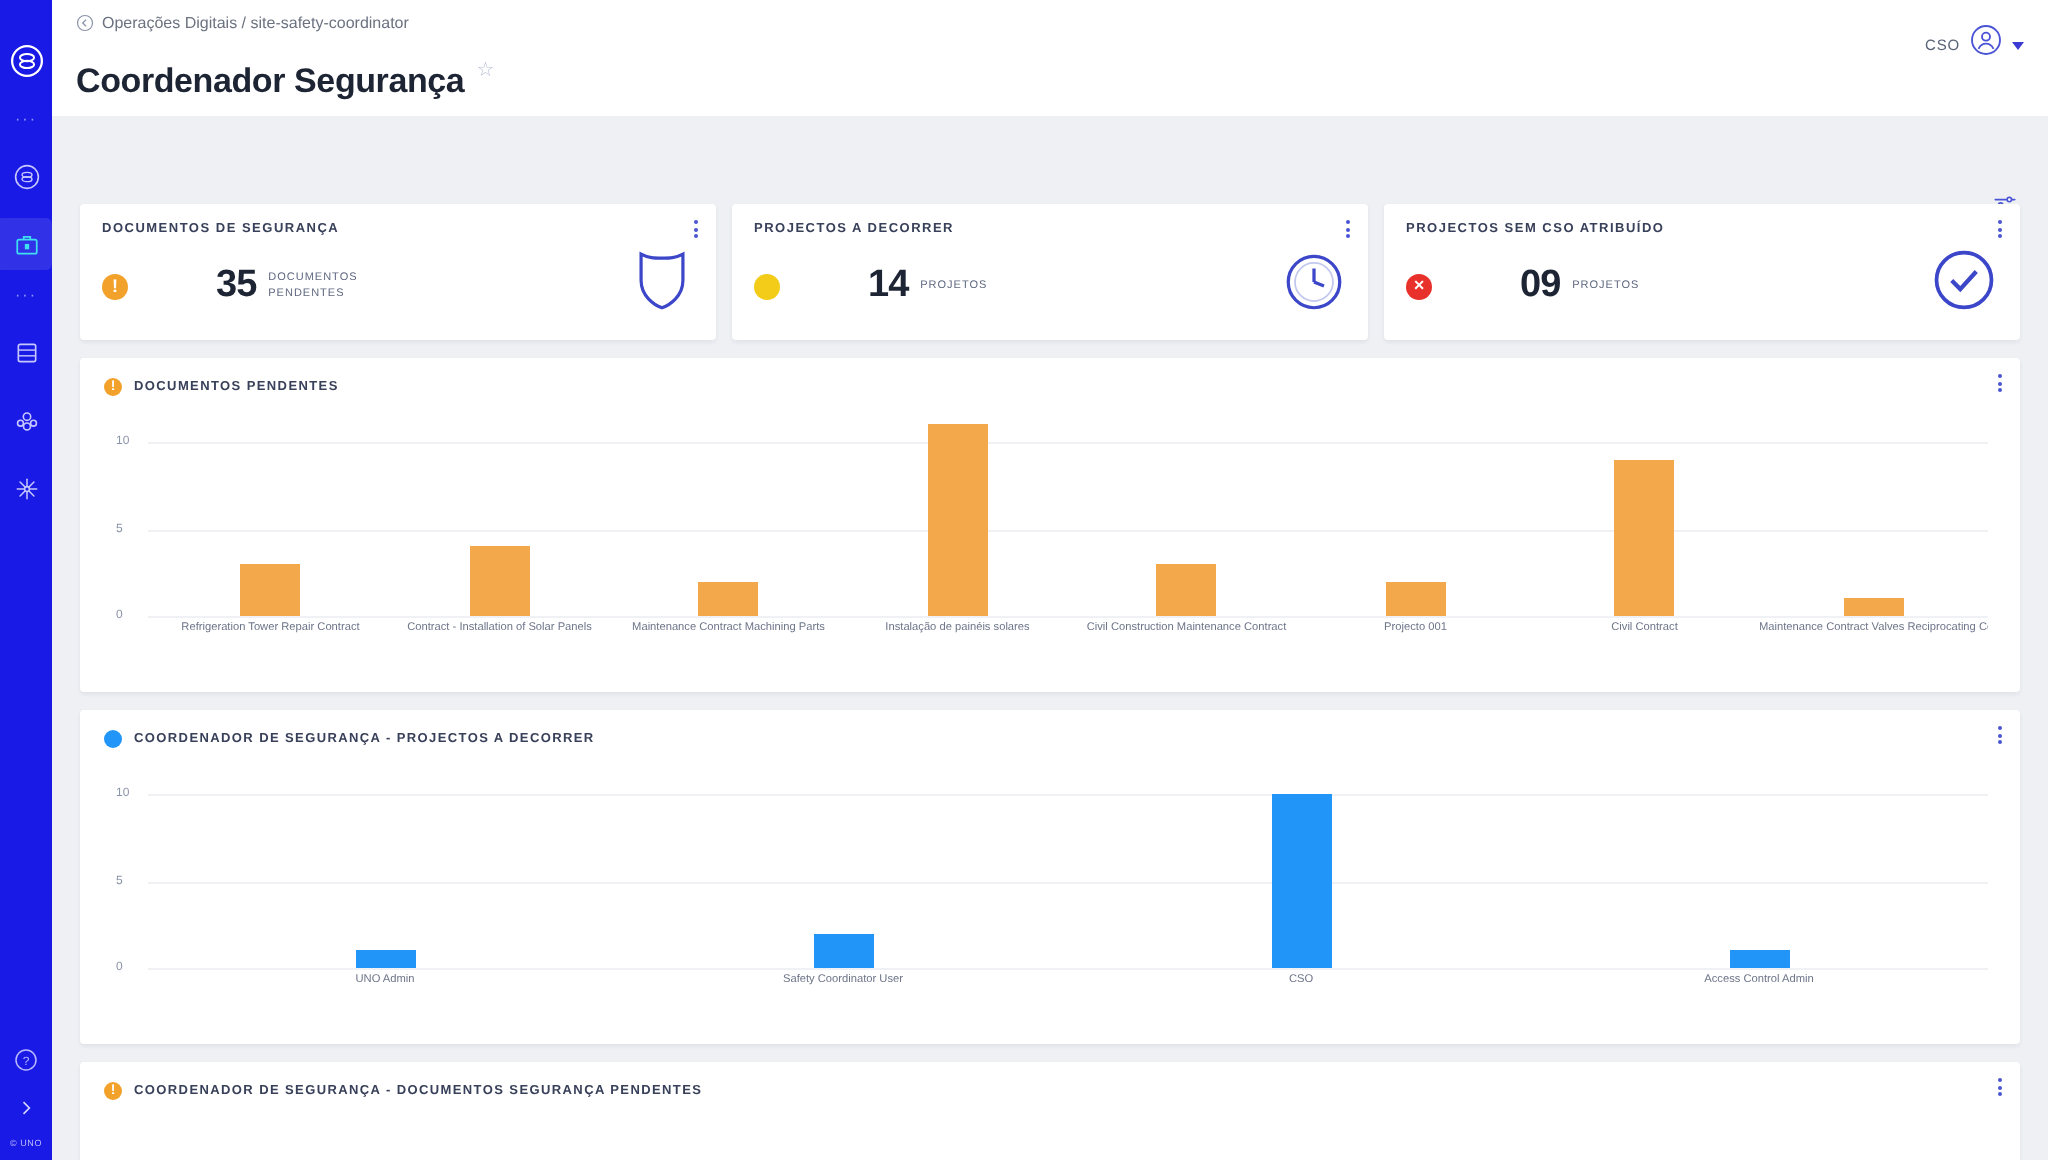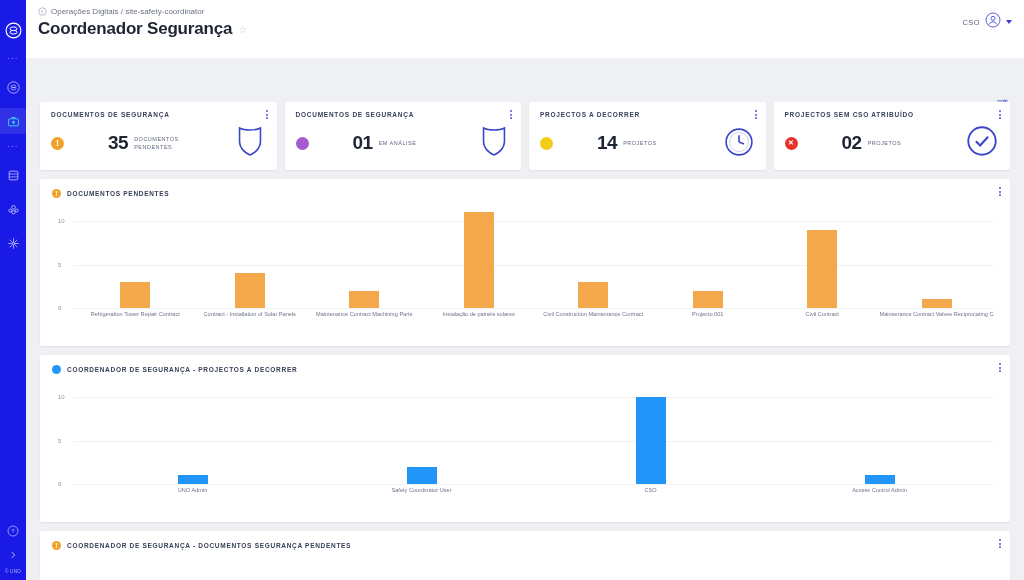--- a/index.html
+++ b/index.html
@@ -36,21 +36,21 @@
   .main { flex: 1; height: 580px; display: flex; flex-direction: column; background: #eef0f4; }
 
   
   .topbar {
     background: #ffffff; height: 58px; position: relative;
     padding: 7px 0 0 12px; flex: 0 0 58px;
   }
   .crumb { display: flex; align-items: flex-start; gap: 4px; color: #6b7280; font-size: 8px; }
   .crumb svg { display: block; }
   .title-row { display: flex; align-items: center; gap: 6px; margin-top: 3px; }
-  .title { font-size: 17px; font-weight: 700; color: #1d2433; letter-spacing: -0.2px; }
+  .title { font-size: 17px; font-weight: 700; color: #1d2433; letter-spacing: -0.2px; margin-top: 12px; }
   .star { color: #b9bfd4; font-size: 10px; }
   .user-area {
     position: absolute; right: 12px; top: 12px;
     display: flex; align-items: center; gap: 5px;
   }
   .user-name { font-size: 7.5px; color: #5a6378; letter-spacing: .4px; }
   .caret { width: 0; height: 0; border-left: 3.5px solid transparent; border-right: 3.5px solid transparent;
            border-top: 4px solid #3b3bd4; }
 
   
@@ -232,38 +232,20 @@
                 <path d="M3.5 2.5c3 1.6 5.5 1.6 8.5 1.6s5.5 0 8.5-1.6v10.6c0 6.4-5.2 10-8.5 11.2C8.7 23.1 3.5 19.5 3.5 13.1z" fill="none" stroke="#3b46c9" stroke-width="1.3"></path>
               </svg>
           </span>
           <span class="kebab">
               <i></i>
               <i></i>
               <i></i>
             </span>
         </div>
 
-        <div class="kpi">
-          <div class="kpi-title">DOCUMENTOS DE SEGURANÇA</div>
-          <div class="kpi-row">
-            <span class="kpi-badge" style="background:#A45BD0"></span>
-            <span class="kpi-num">01</span>
-            <span class="kpi-sub">EM ANÁLISE</span>
-          </div>
-          <span class="kpi-glyph">
-            <svg width="30" height="32" viewBox="0 0 24 26">
-                <path d="M3.5 2.5c3 1.6 5.5 1.6 8.5 1.6s5.5 0 8.5-1.6v10.6c0 6.4-5.2 10-8.5 11.2C8.7 23.1 3.5 19.5 3.5 13.1z" fill="none" stroke="#3b46c9" stroke-width="1.3"></path>
-              </svg>
-          </span>
-          <span class="kebab">
-              <i></i>
-              <i></i>
-              <i></i>
-            </span>
-        </div>
 
         <div class="kpi">
           <div class="kpi-title">PROJECTOS A DECORRER</div>
           <div class="kpi-row">
             <span class="kpi-badge" style="background:#F2CC19"></span>
             <span class="kpi-num">14</span>
             <span class="kpi-sub">PROJETOS</span>
           </div>
           <span class="kpi-glyph">
             <svg width="30" height="30" viewBox="0 0 24 24">
@@ -277,21 +259,21 @@
               <i></i>
               <i></i>
               <i></i>
             </span>
         </div>
 
         <div class="kpi">
           <div class="kpi-title">PROJECTOS SEM CSO ATRIBUÍDO</div>
           <div class="kpi-row">
             <span class="kpi-badge" style="background:#E8312B;font-size:7px">✕</span>
-            <span class="kpi-num">02</span>
+            <span class="kpi-num">09</span>
             <span class="kpi-sub">PROJETOS</span>
           </div>
           <span class="kpi-glyph">
             <svg width="32" height="32" viewBox="0 0 24 24">
                 <circle cx="12" cy="12" r="10.3" fill="none" stroke="#3b46c9" stroke-width="1.4"></circle>
                 <polyline points="7.4,12.2 10.6,15.4 16.6,8.8" fill="none" stroke="#3b46c9" stroke-width="1.6"></polyline>
               </svg>
           </span>
           <span class="kebab">
               <i></i>

